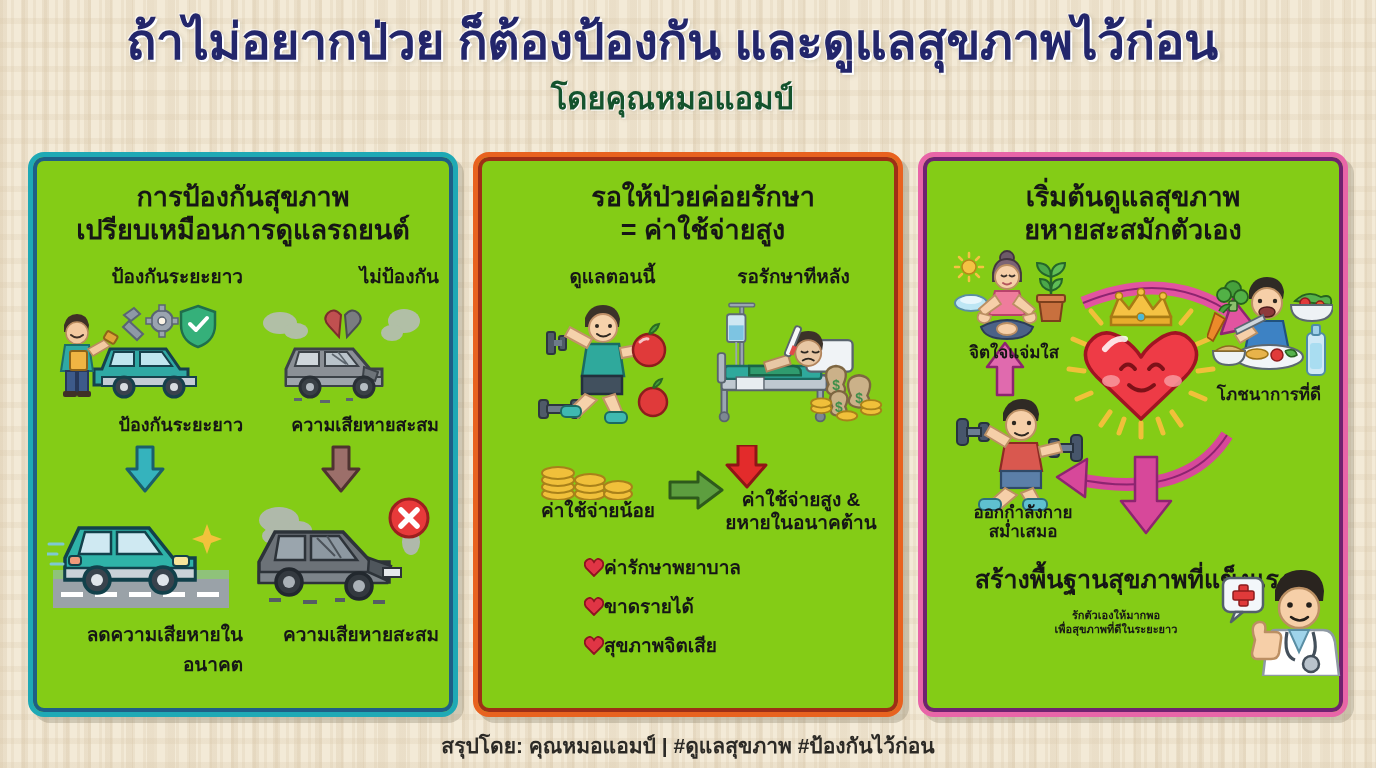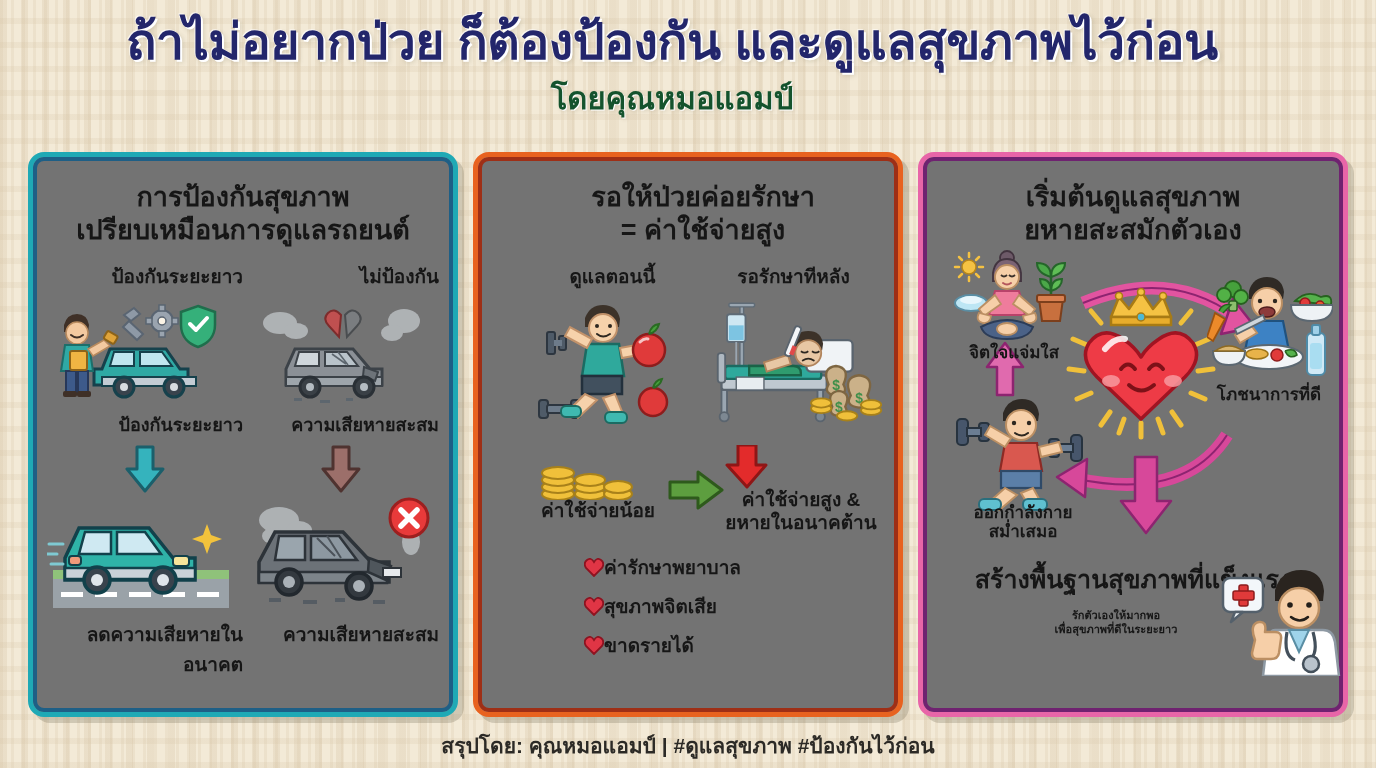--- a/index.html
+++ b/index.html
@@ -65,21 +65,21 @@
     height: 572px;
     display: flex;
     justify-content: space-between;
     padding: 0 28px;
   }
 
   .panel {
     position: relative;
     width: 430px;
     height: 565px;
-    background: #737373;
+    background: #84cc16;
     border-radius: 16px;
     padding: 18px 14px 12px 14px;
     overflow: hidden;
   }
   .panel::before {
     
     content: "";
     position: absolute;
     inset: 0;
     border-radius: 16px;
@@ -596,27 +596,27 @@
         <div class="bullet">
           <svg width="20" height="19" viewBox="0 0 20 19">
             <path d="M10 18 L2 10 Q-1 5 3 2 Q7 -1 10 4 Q13 -1 17 2 Q21 5 18 10 z" fill="#e03545" stroke="#8d1320" stroke-width="1.8"></path>
           </svg>
           <span>ค่ารักษาพยาบาล</span>
         </div>
         <div class="bullet">
           <svg width="20" height="19" viewBox="0 0 20 19">
             <path d="M10 18 L2 10 Q-1 5 3 2 Q7 -1 10 4 Q13 -1 17 2 Q21 5 18 10 z" fill="#e03545" stroke="#8d1320" stroke-width="1.8"></path>
           </svg>
-          <span>สุขภาพจิตเสีย</span>
+          <span>ขาดรายได้</span>
         </div>
         <div class="bullet">
           <svg width="20" height="19" viewBox="0 0 20 19">
             <path d="M10 18 L2 10 Q-1 5 3 2 Q7 -1 10 4 Q13 -1 17 2 Q21 5 18 10 z" fill="#e03545" stroke="#8d1320" stroke-width="1.8"></path>
           </svg>
-          <span>ขาดรายได้</span>
+          <span>สุขภาพจิตเสีย</span>
         </div>
       </div>
     </div>
 
     <div class="panel p3">
       <div class="panel-title">
         <span>เริ่มต้นดูแลสุขภาพ</span>
         <span class="l2">ยหายสะสมักตัวเอง</span>
       </div>
 

